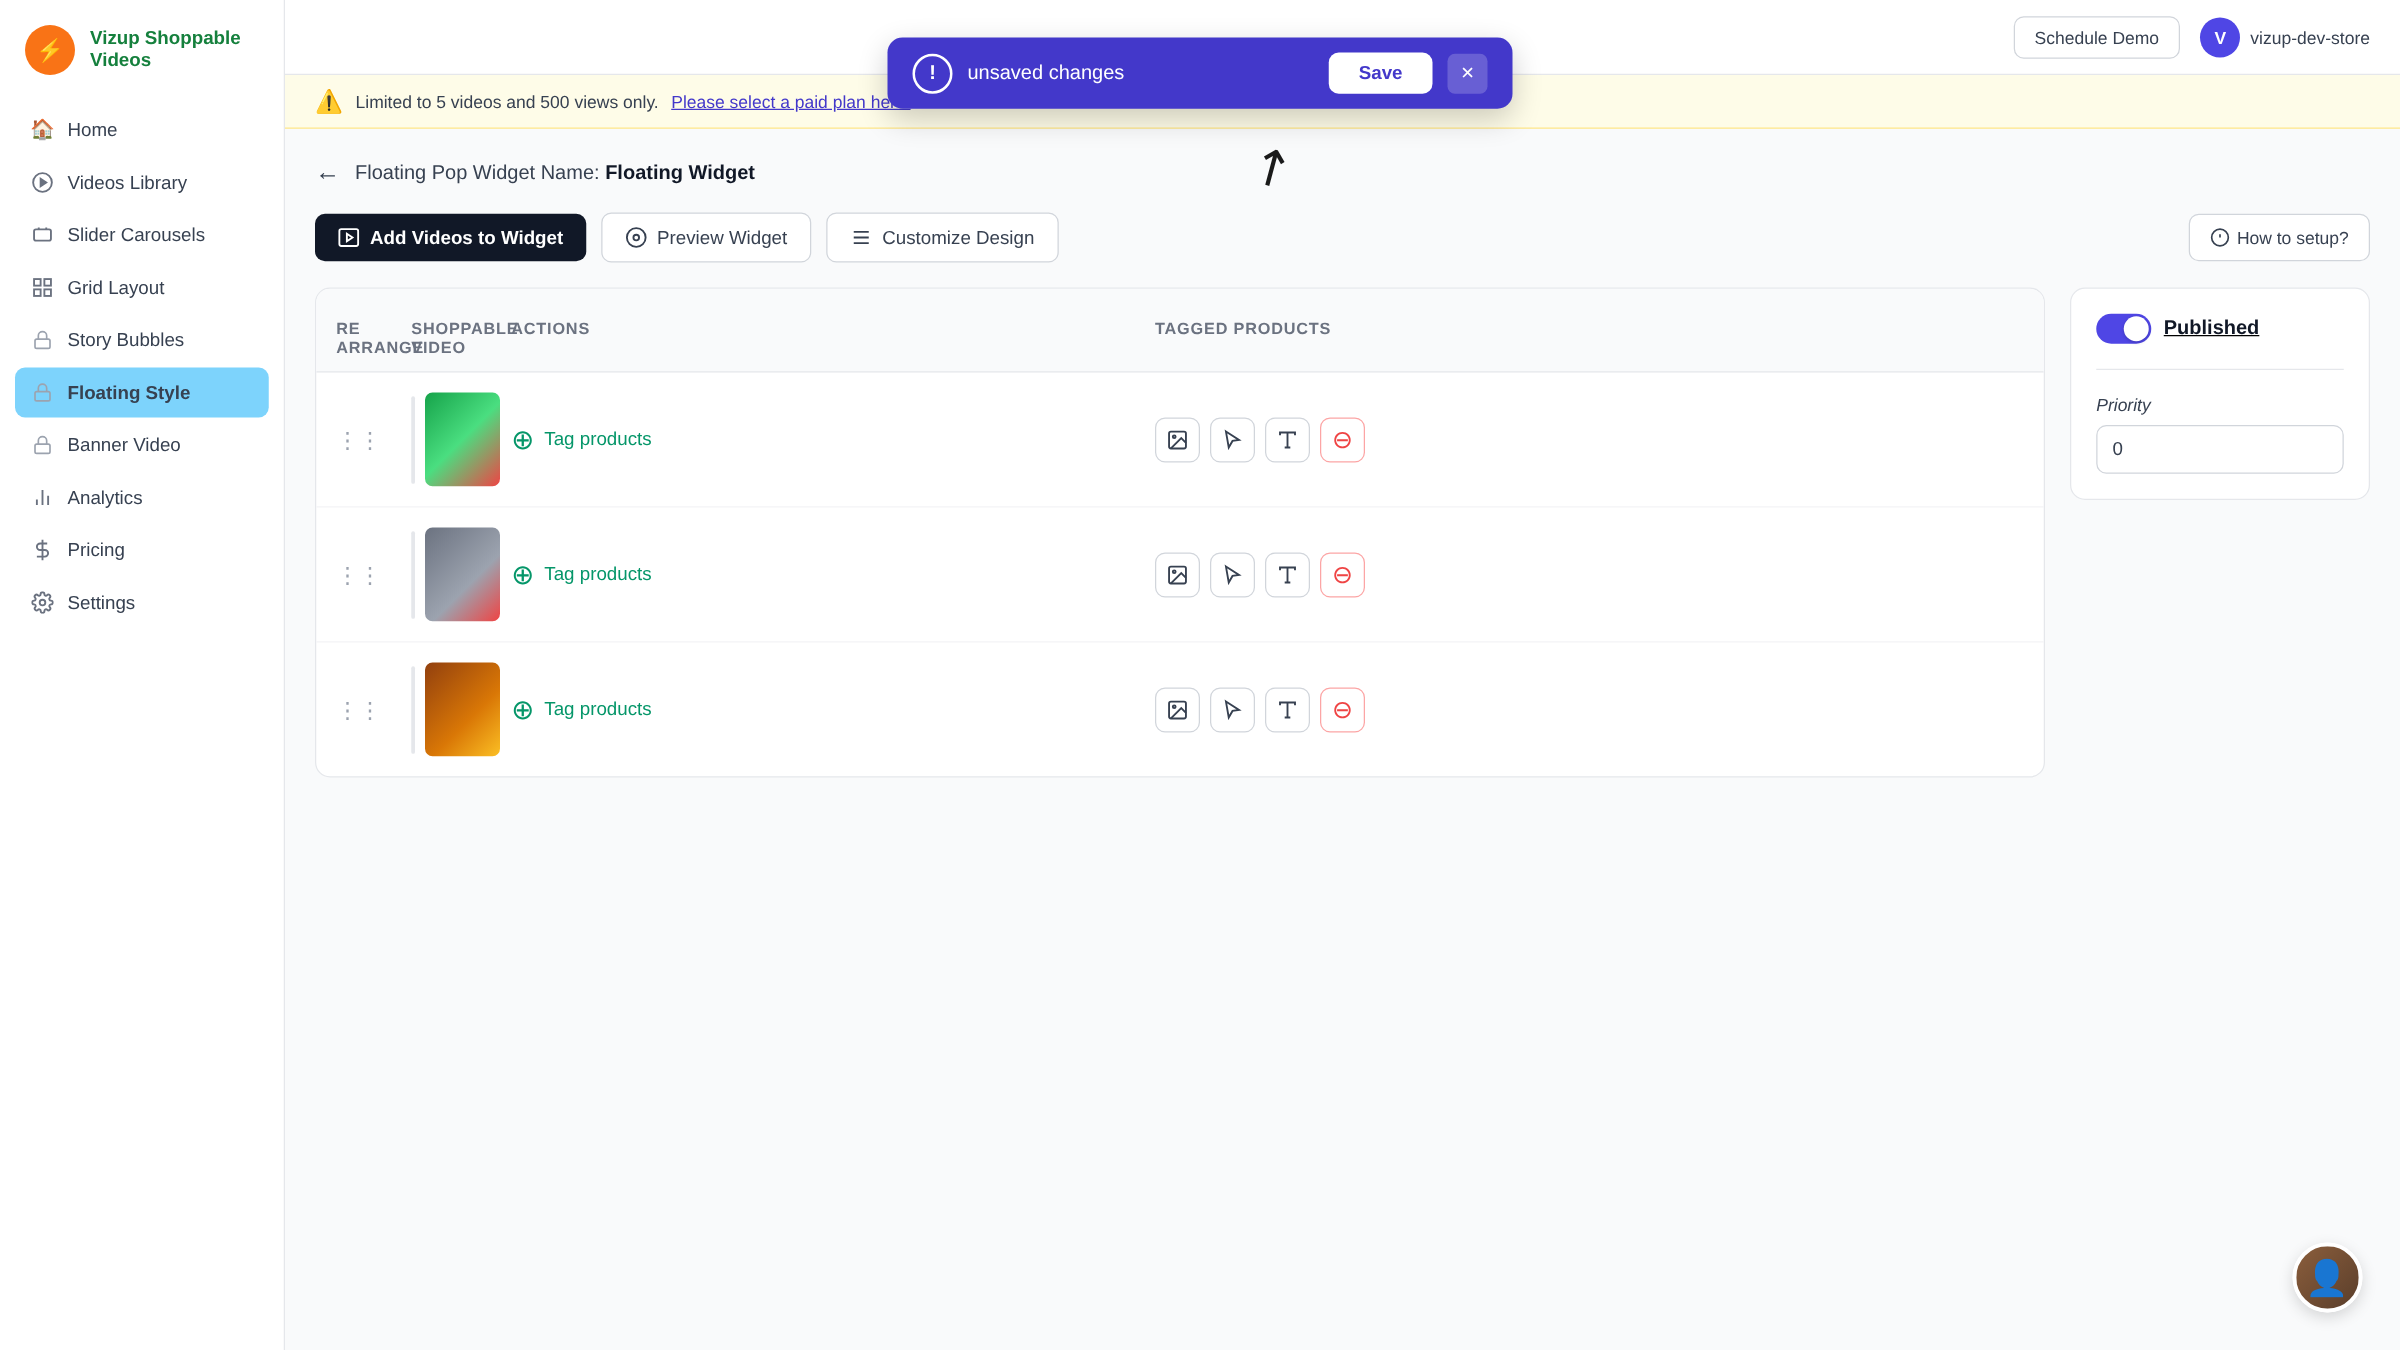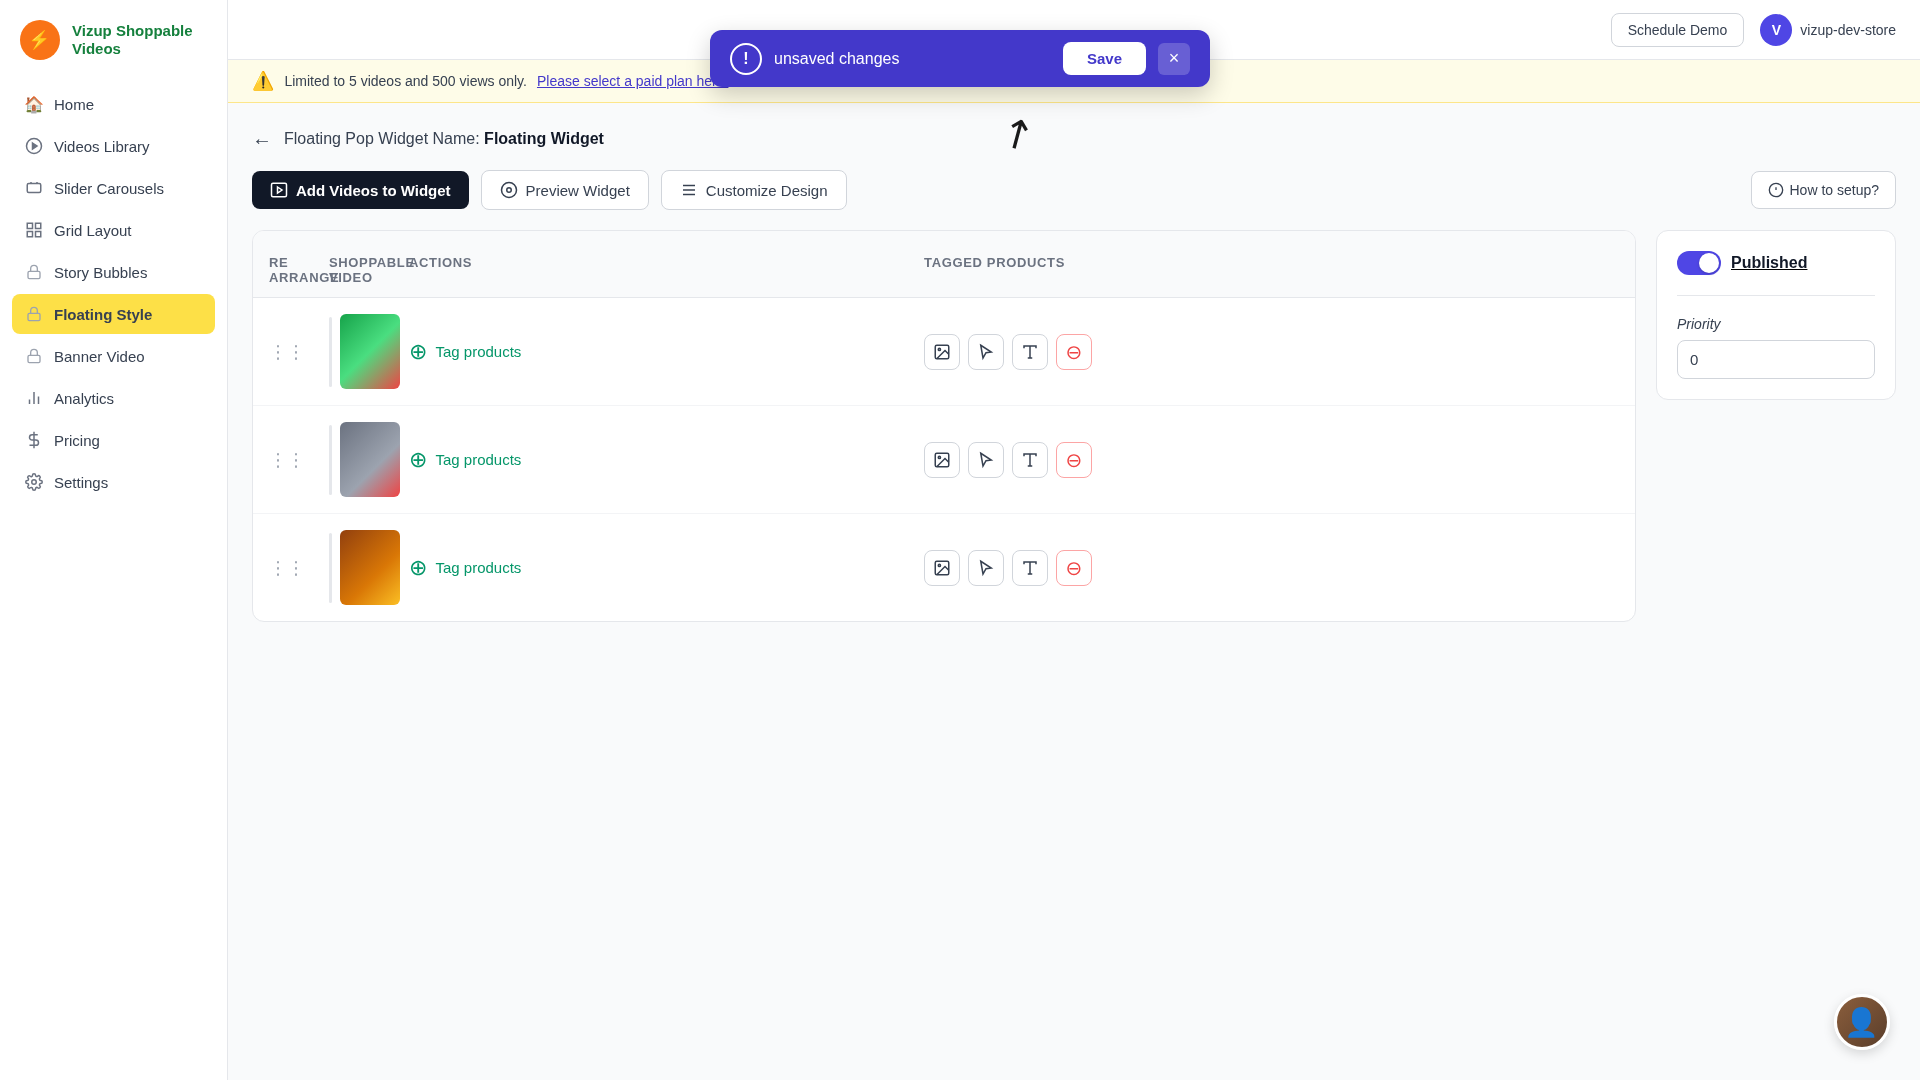--- a/index.html
+++ b/index.html
@@ -48,21 +48,21 @@
       display: flex;
       align-items: center;
       gap: 10px;
       padding: 10px 12px;
       border-radius: 8px;
       cursor: pointer;
       color: #374151;
       font-size: 15px;
       text-decoration: none;
     }
-    .nav-item.active { background: #fde047; font-weight: 600; }
+    .nav-item.active { background: #7dd3fc; font-weight: 600; }
     .nav-item .nav-icon { width: 20px; height: 20px; display: flex; align-items: center; justify-content: center; color: #6b7280; font-size: 16px; }
     .nav-item.locked .nav-icon { color: #9ca3af; }
 
     
     .main {
       flex: 1;
       display: flex;
       flex-direction: column;
       overflow: hidden;
     }

